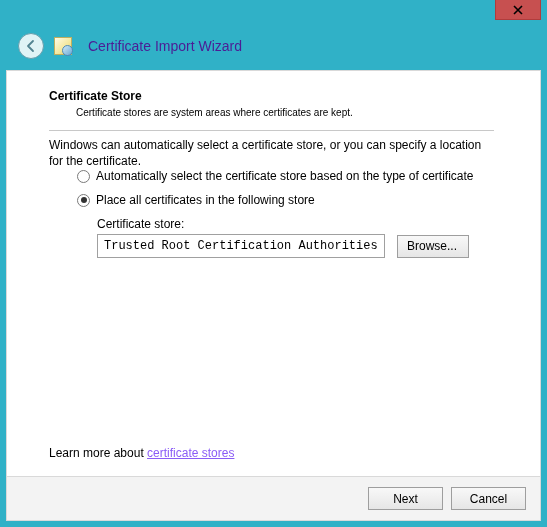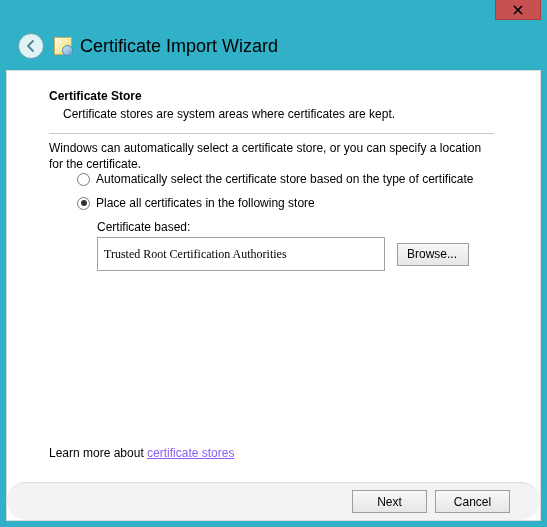--- a/index.html
+++ b/index.html
@@ -67,23 +67,23 @@
     position: absolute;
     right: -2px;
     bottom: -2px;
     width: 9px;
     height: 9px;
     border-radius: 50%;
     background: linear-gradient(135deg,#cfe9f7,#6aa9d4);
     border: 1px solid #4d89b8;
   }
   .wizard-title {
-    margin-left: 8px;
-    font-size: 18px;
-    color: #000000;
+    margin-left: 16px;
+    font-size: 14px;
+    color: #4c1d95;
   }
   .content-panel {
     position: absolute;
     top: 70px;
     left: 6px;
     right: 6px;
     bottom: 6px;
     background: #fff;
     border: 1px solid #d9d9d9;
     padding: 0;
@@ -93,22 +93,22 @@
     top: 18px;
     left: 42px;
     right: 46px;
   }
   .heading {
     font-weight: bold;
     font-size: 12px;
   }
   .subheading {
     margin-top: 4px;
-    font-size: 12px;
-    margin-left: 14px;
+    font-size: 10px;
+    margin-left: 27px;
   }
   .divider {
     margin-top: 12px;
     border: none;
     border-top: 1px solid #c8c8c8;
   }
   .body-text {
     font-size: 12px;
     line-height: 1.35;
   }
@@ -140,26 +140,26 @@
     background: #333;
   }
   .store-block {
     margin-left: 48px;
     margin-top: 2px;
   }
   .store-label { font-size: 12px; margin-bottom: 3px; }
   .store-row { display: flex; gap: 12px; align-items: center; }
   .store-input {
     width: 288px;
-    height: 34px;
+    height: 24px;
     border: 1px solid #a0a0a0;
     background: #fff;
     padding: 2px 6px;
     font-size: 12px;
-    font-family: Liberation Serif, serif;
+    font-family: Liberation Mono, monospace;
   }
   .browse-btn, .btn {
     height: 23px;
     min-width: 75px;
     background: linear-gradient(#f8f8f8,#e6e6e6);
     border: 1px solid #9e9e9e;
     font-size: 12px;
     font-family: inherit;
     padding: 0 10px;
     cursor: default;
@@ -168,29 +168,28 @@
   .learn-more {
     position: absolute;
     left: 42px;
     bottom: 60px;
     font-size: 12px;
   }
   .learn-more a { color: #8b5cf6; text-decoration: underline; cursor: pointer; }
   .footer {
     position: absolute;
     left: 0; right: 0; bottom: 0;
-    height: 38px;
+    height: 44px;
     border-top: 1px solid #d9d9d9;
     background: #f3f3f3;
     display: flex;
     justify-content: flex-end;
     align-items: center;
     gap: 8px;
-    padding-right: 30px;
-    border-radius: 20px;
+    padding-right: 14px;
   }
 </style>
 </head>
 <body>
 
 <div class="outer-frame">
 
   <div class="close-btn">
     <svg width="10" height="10" viewBox="0 0 10 10">
       <path d="M1 1 L9 9 M9 1 L1 9" stroke="#000" stroke-width="1.6"></path>
@@ -219,21 +218,21 @@
           <span class="radio"></span>
           <span>Automatically select the certificate store based on the type of certificate</span>
         </div>
         <div class="radio-row">
           <span class="radio selected"></span>
           <span>Place all certificates in the following store</span>
         </div>
       </div>
 
       <div class="store-block">
-        <div class="store-label">Certificate based:</div>
+        <div class="store-label">Certificate store:</div>
         <div class="store-row">
           <input class="store-input" type="text" readonly="" value="Trusted Root Certification Authorities" style="">
           <button class="browse-btn">Browse...</button>
         </div>
       </div>
     </div>
 
     <div class="learn-more">
       <span>Learn more about </span><a>certificate stores</a>
     </div>

